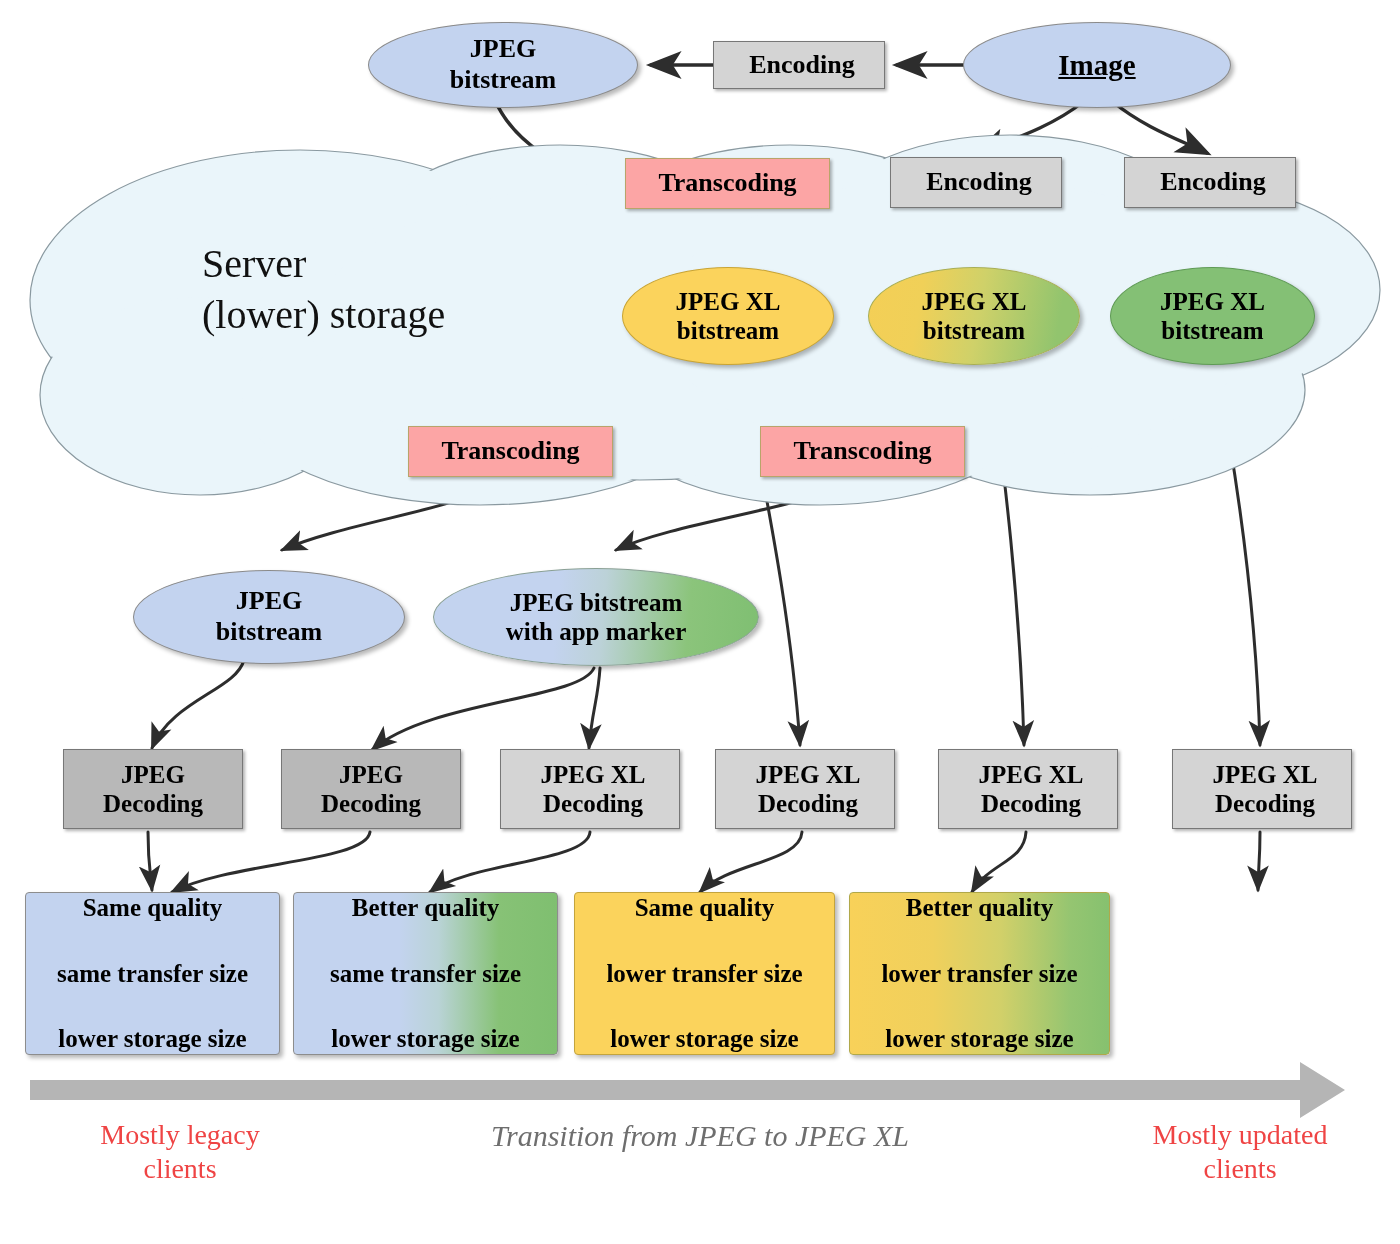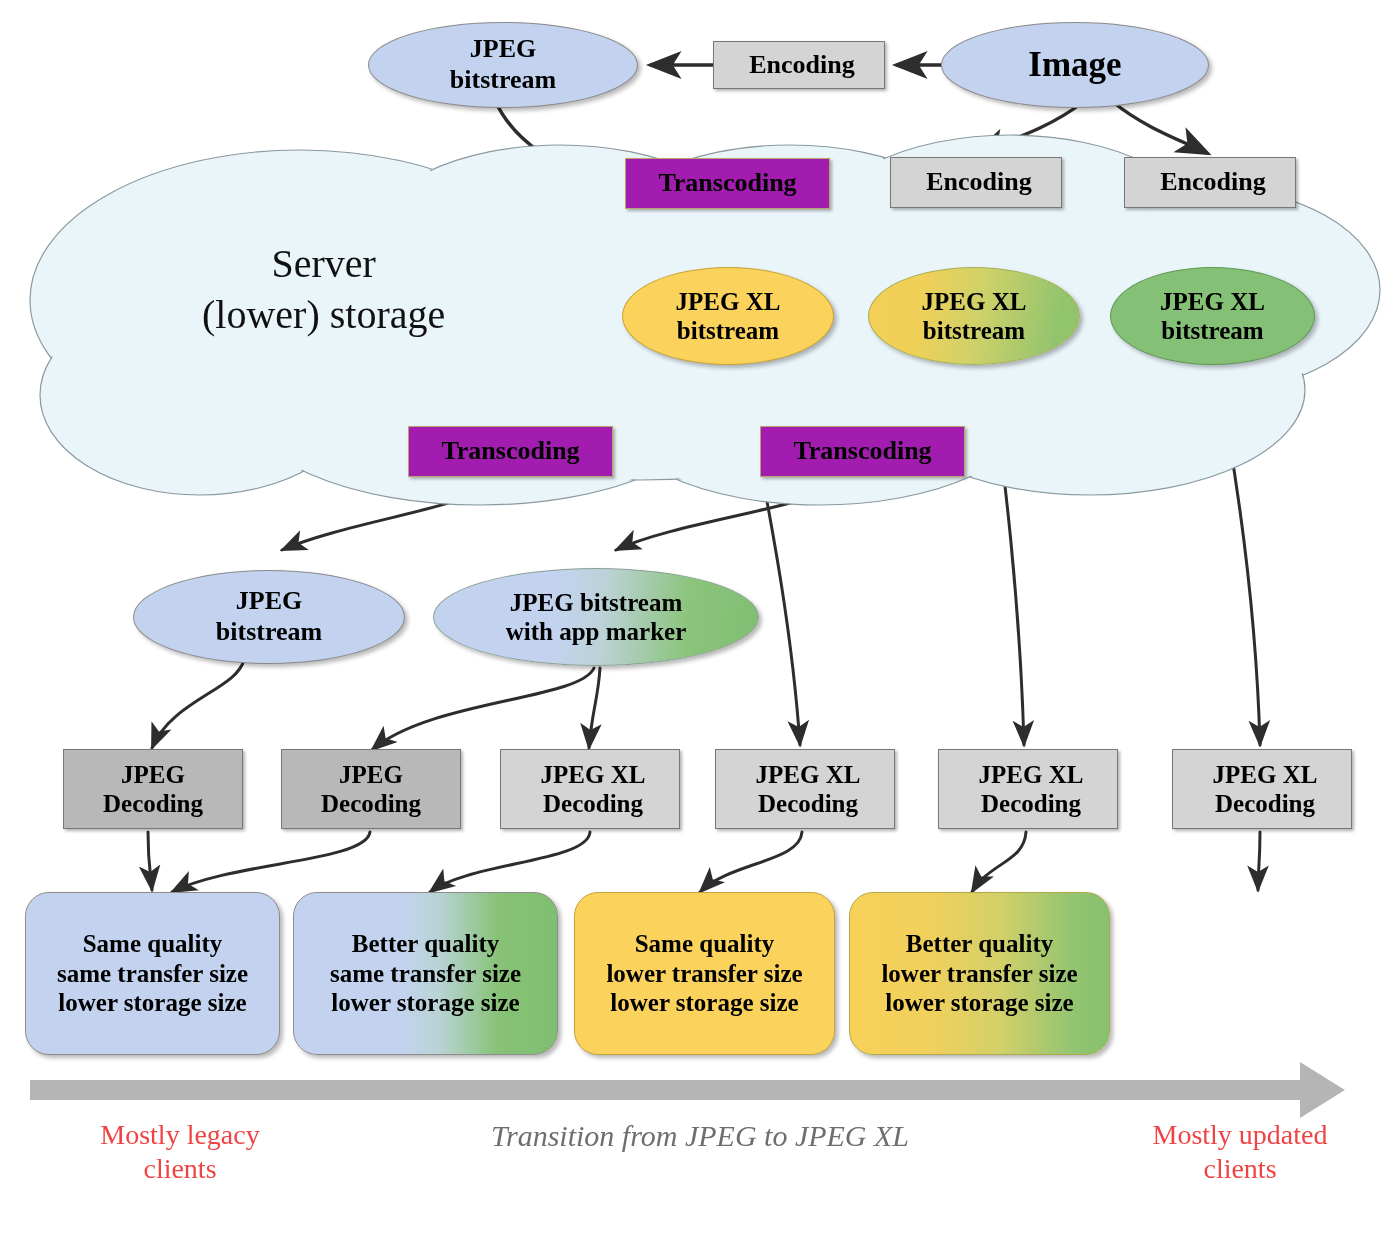--- a/index.html
+++ b/index.html
@@ -38,21 +38,21 @@
     line-height: 1.18;
     z-index: 5;
   }
   
   .pbox {
     border: 1px solid #777;
     box-shadow: 2px 2px 3px rgba(0,0,0,0.30);
   }
   .pbox.gray  { background: #d4d4d4; padding-left: 6px; }
   .pbox.gray-dark { background: #b8b8b8; }
-  .pbox.cream { background: #a21caf; border-color: #b9a46a; }
+  .pbox.cream { background: #fca5a5; border-color: #b9a46a; }
 
   
   .ell {
     border-radius: 50%;
     border: 1px solid #8a8a8a;
     box-shadow: 3px 3px 4px rgba(0,0,0,0.28);
   }
   .ell.blue  { background: #c3d3ef; }
   .ell.amber { background: #fbd35c; border-color: #c9a434; }
   .ell.amber-green {
@@ -60,23 +60,24 @@
     border-color: #a8ae54;
   }
   .ell.green { background: #84c075; border-color: #5f9a55; }
   .ell.blue-green {
     background: linear-gradient(95deg, #c3d3ef 0%, #c3d3ef 38%, #bcd2d8 52%, #8bc47b 78%, #7fbf72 100%);
     border-color: #8aa095;
   }
 
   
   .card {
-    border-radius: 24px;
+    border-radius: 4px;
     border: 1px solid #8d8d8d;
     box-shadow: 3px 3px 4px rgba(0,0,0,0.28);
+    gap: 36px;
   }
   .card.blue  { background: #c3d3ef; }
   .card.blue-green {
     background: linear-gradient(90deg, #c3d3ef 0%, #c3d3ef 40%, #b9d3d6 55%, #87c276 78%, #7fbf70 100%);
   }
   .card.amber { background: #fbd35c; border-color: #c3a43e; }
   .card.amber-green {
     background: linear-gradient(90deg, #f8d159 0%, #f0d05c 32%, #d2d069 58%, #95c571 85%, #86c16f 100%);
     border-color: #b0a84a;
   }
@@ -134,21 +135,21 @@
       <ellipse cx="790" cy="250" rx="198" ry="103"></ellipse>
       <ellipse cx="1010" cy="235" rx="193" ry="98"></ellipse>
       <ellipse cx="1195" cy="290" rx="183" ry="103"></ellipse>
       <ellipse cx="1090" cy="390" rx="213" ry="103"></ellipse>
       <ellipse cx="820" cy="405" rx="213" ry="98"></ellipse>
       <ellipse cx="640" cy="330" rx="328" ry="148"></ellipse>
       <ellipse cx="960" cy="320" rx="298" ry="143"></ellipse>
     </g>
   </svg>
 
-  <div class="cloud-label" style="left:202px; top:238px; font-size:40px;text-align:center;">
+  <div class="cloud-label" style="left:202px; top:238px; font-size:40px;">
     <div>Server</div>
     <div>(lower) storage</div>
   </div>
 
   <svg id="wires">
     <defs>
       <marker id="ah" markerWidth="11" markerHeight="11" refX="8.2" refY="4" orient="auto">
         <path d="M0,0.4 L9,4 L0,7.6 L2.2,4 Z" fill="#2d2d2d"></path>
       </marker>
       <marker id="ahBig" markerWidth="13" markerHeight="13" refX="9" refY="4.6" orient="auto">
@@ -221,21 +222,21 @@
 
   <div class="node ell blue" style="left:368px; top:22px; width:270px; height:86px; font-size:26px;">
     <div>JPEG</div>
     <div>bitstream</div>
   </div>
 
   <div class="node pbox gray" style="left:713px; top:41px; width:172px; height:48px; font-size:26px;">
     <div>Encoding</div>
   </div>
 
-  <div class="node ell blue" style="left:941px; top:22px; width:268px; height:86px; font-size:35px;">
+  <div class="node ell blue" style="left:963px; top:22px; width:268px; height:86px; font-size:29px;text-decoration:underline;">
     <div>Image</div>
   </div>
 
   <div class="node pbox cream" style="left:625px; top:158px; width:205px; height:51px; font-size:26px;">
     <div>Transcoding</div>
   </div>
 
   <div class="node pbox gray" style="left:890px; top:157px; width:172px; height:51px; font-size:26px;">
     <div>Encoding</div>
   </div>

